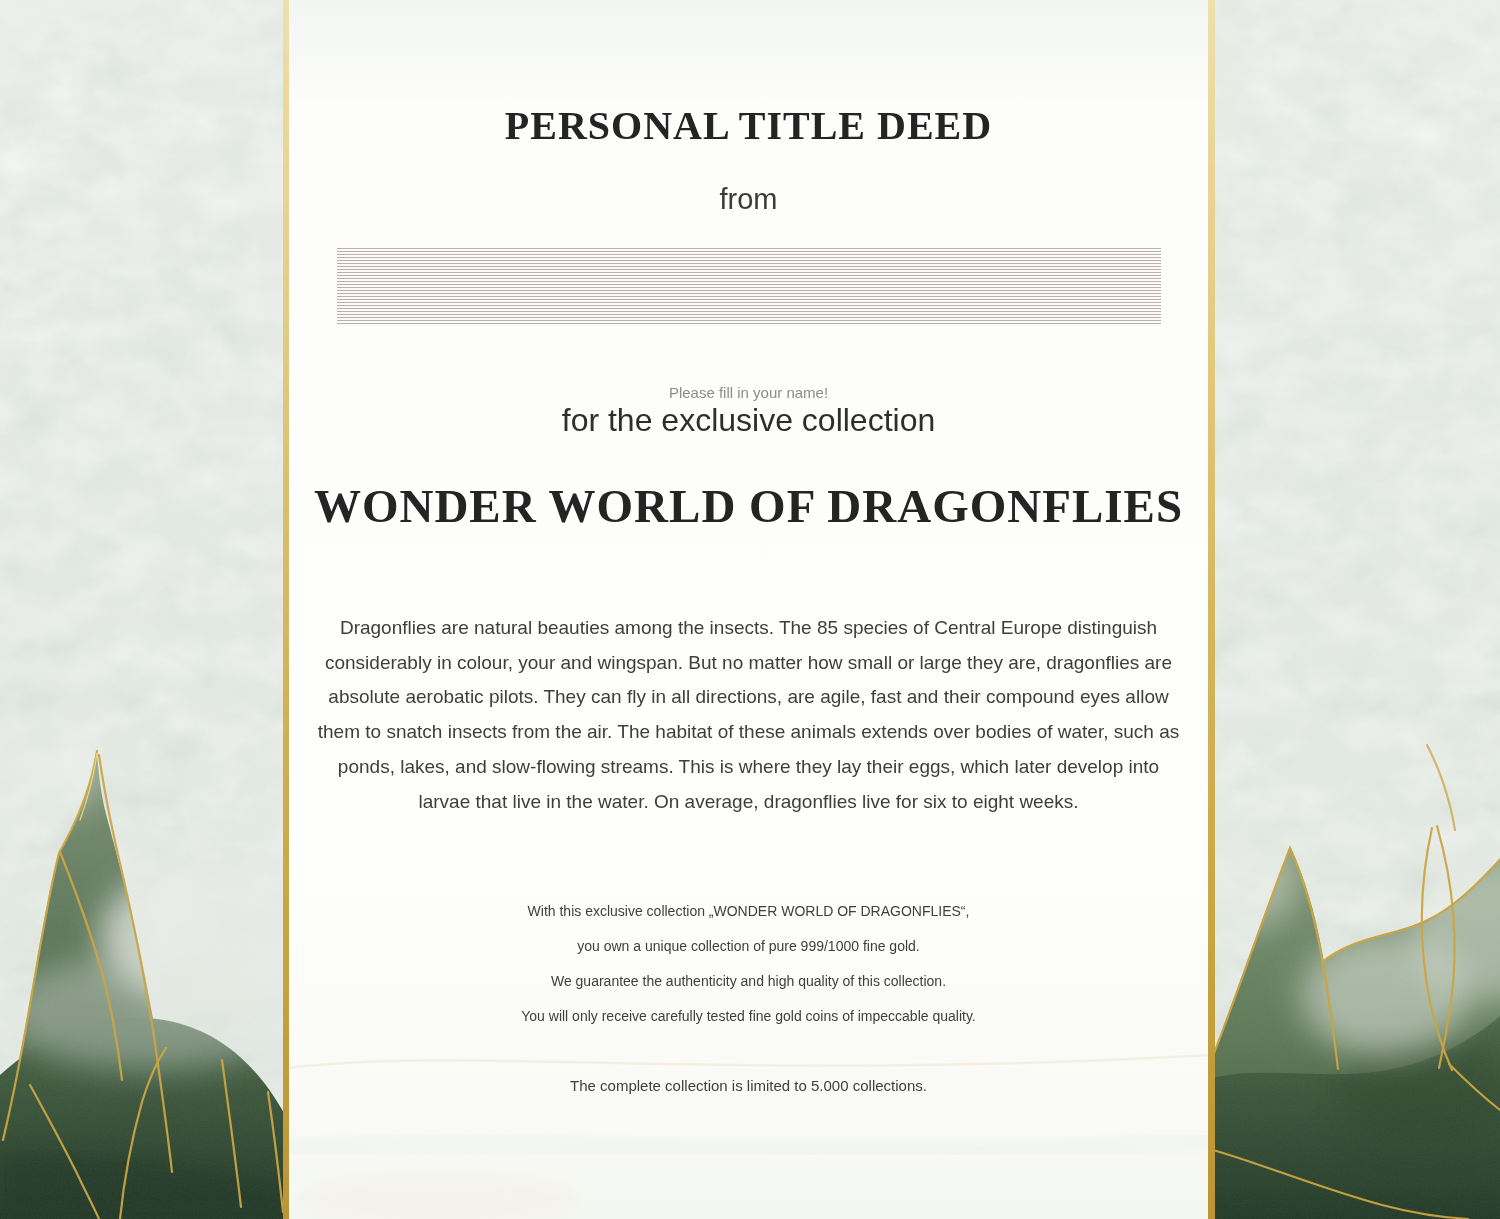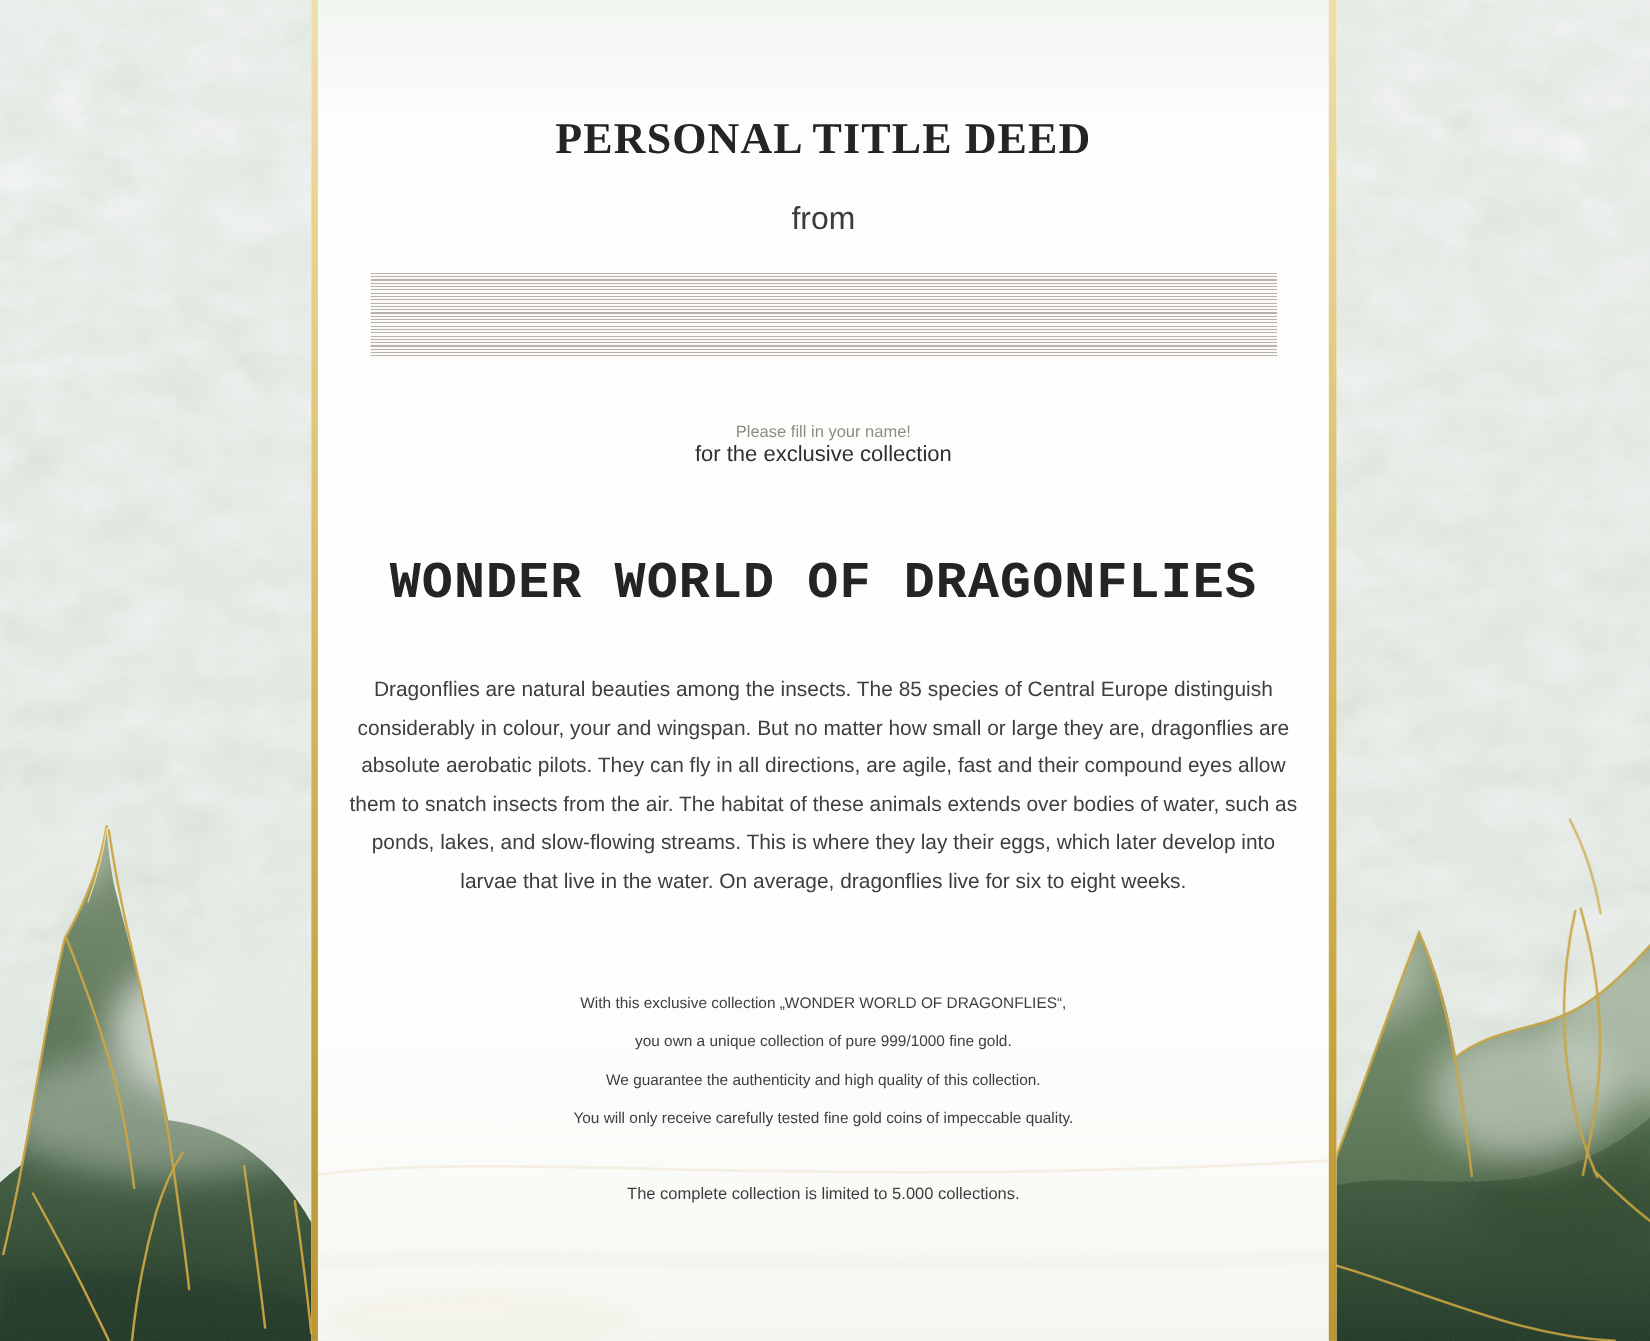--- a/index.html
+++ b/index.html
@@ -41,24 +41,24 @@
   }
   .from-label { position: absolute; top: 183px; width: 100%; font-size: 29px; color: #3b3b3b; }
   .name-box {
     position: absolute; top: 248px; left: 50%; transform: translateX(-50%);
     width: 824px; height: 78px;
     background: repeating-linear-gradient(180deg,
       #b7b3ac 0px, #b7b3ac 1px, #fbfaf8 1px, #fbfaf8 3px);
     cursor: text;
   }
   .name-hint { position: absolute; top: 348px; width: 100%; font-size: 15px; color: #8f8c86; margin-top: 36px; }
-  .subtitle { position: absolute; top: 402px; width: 100%; font-size: 20px; color: #2e2e2e; }
+  .subtitle { position: absolute; top: 402px; width: 100%; font-size: 32px; color: #2e2e2e; }
   .collection-title {
-    position: absolute; top: 505px; width: 100%;
-    font-family: Liberation Mono, monospace; font-weight: bold;
+    position: absolute; top: 479px; width: 100%;
+    font-family: Liberation Serif, serif; font-weight: bold;
     font-size: 47px; letter-spacing: 1px; color: #242424;
   }
   .desc-block { position: absolute; top: 611px; width: 100%; font-size: 19px; line-height: 34.7px; color: #3e3e3e; }
   .promise-block { position: absolute; top: 894px; width: 100%; font-size: 14px; line-height: 35px; color: #3e3e3e; }
   .limit-line { position: absolute; top: 1077px; width: 100%; font-size: 15px; color: #3e3e3e; }
   .txt-line { white-space: nowrap; }
 </style>
 </head>
 <body>
 

